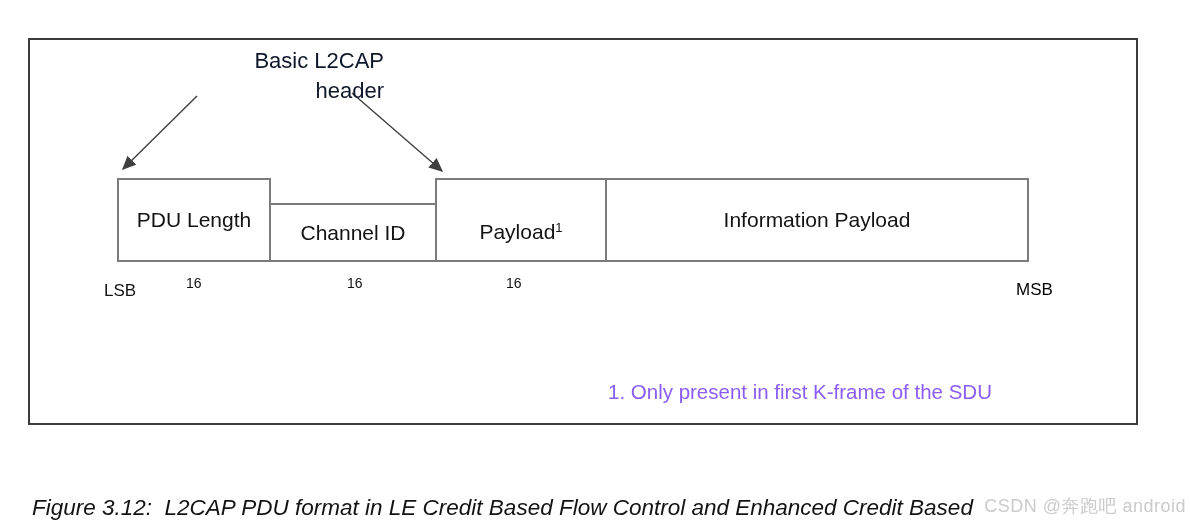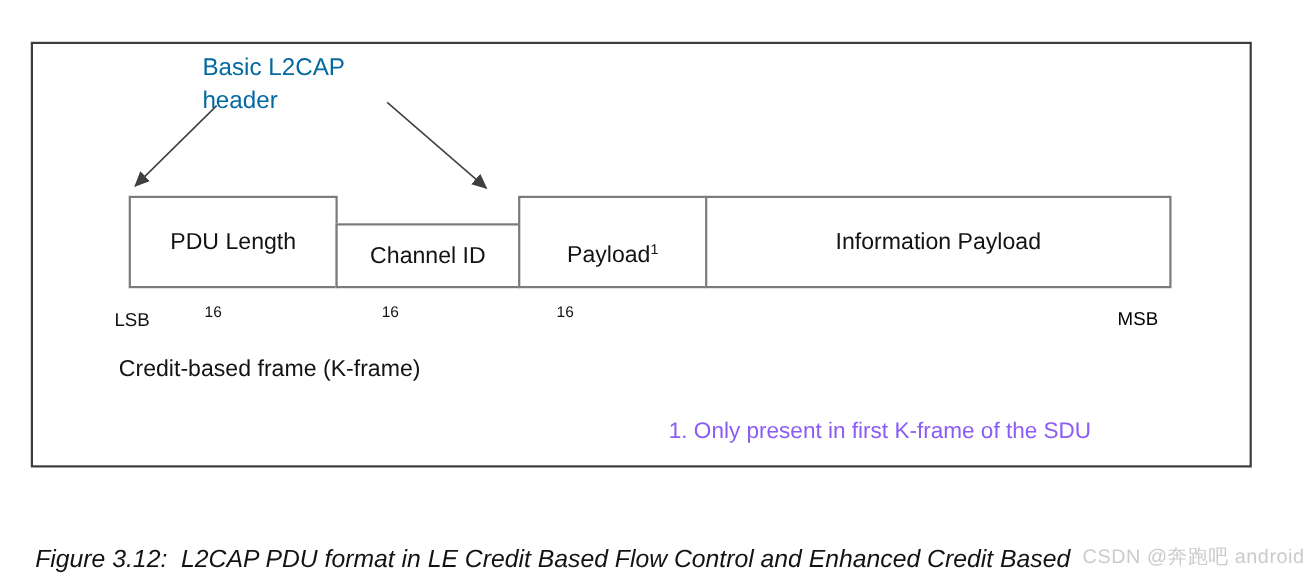--- a/index.html
+++ b/index.html
@@ -31,24 +31,24 @@
     top: 0;
     width: 1190px;
     height: 528px;
     pointer-events: none;
   }
   .callout {
     position: absolute;
     left: 184px;
     top: 46px;
     width: 200px;
-    text-align: left;
+    text-align: right;
     font-size: 22px;
     line-height: 30px;
-    color: #0369a1;
+    color: #0f172a;
   }
   .field-row {
     position: absolute;
     left: 117px;
     top: 178px;
     height: 84px;
     display: flex;
     align-items: stretch;
   }
   .field {
@@ -57,21 +57,21 @@
     background: #ffffff;
     display: flex;
     align-items: center;
     justify-content: center;
     text-align: center;
     font-size: 21px;
     line-height: 26px;
     color: #131313;
   }
   .field + .field { margin-left: -2px; }
-  .field-1 { width: 190px; }
+  .field-1 { width: 154px; }
   .field-2 { width: 168px; margin-top: 25px; }
   .field-3 { width: 172px; }
   .field-4 { width: 424px; text-align: center; }
   .sup {
     font-size: 13px;
     vertical-align: baseline;
     position: relative;
     top: -7px;
   }
   .bits {
@@ -170,21 +170,20 @@
     </div>
   </div>
 
   <span class="bits bits-1">16</span>
   <span class="bits bits-2">16</span>
   <span class="bits bits-3">16</span>
 
   <span class="lsb">LSB</span>
   <span class="msb">MSB</span>
 
-  <div class="frame-type">Credit-based frame (K-frame)</div>
 
   <div class="footnote">1. Only present in first K-frame of the SDU</div>
 
   <div class="caption">
     <div>Figure 3.12:  L2CAP PDU format in LE Credit Based Flow Control and Enhanced Credit Based</div>
     
   </div>
 
   <div class="watermark">CSDN @奔跑吧 android</div>
 

